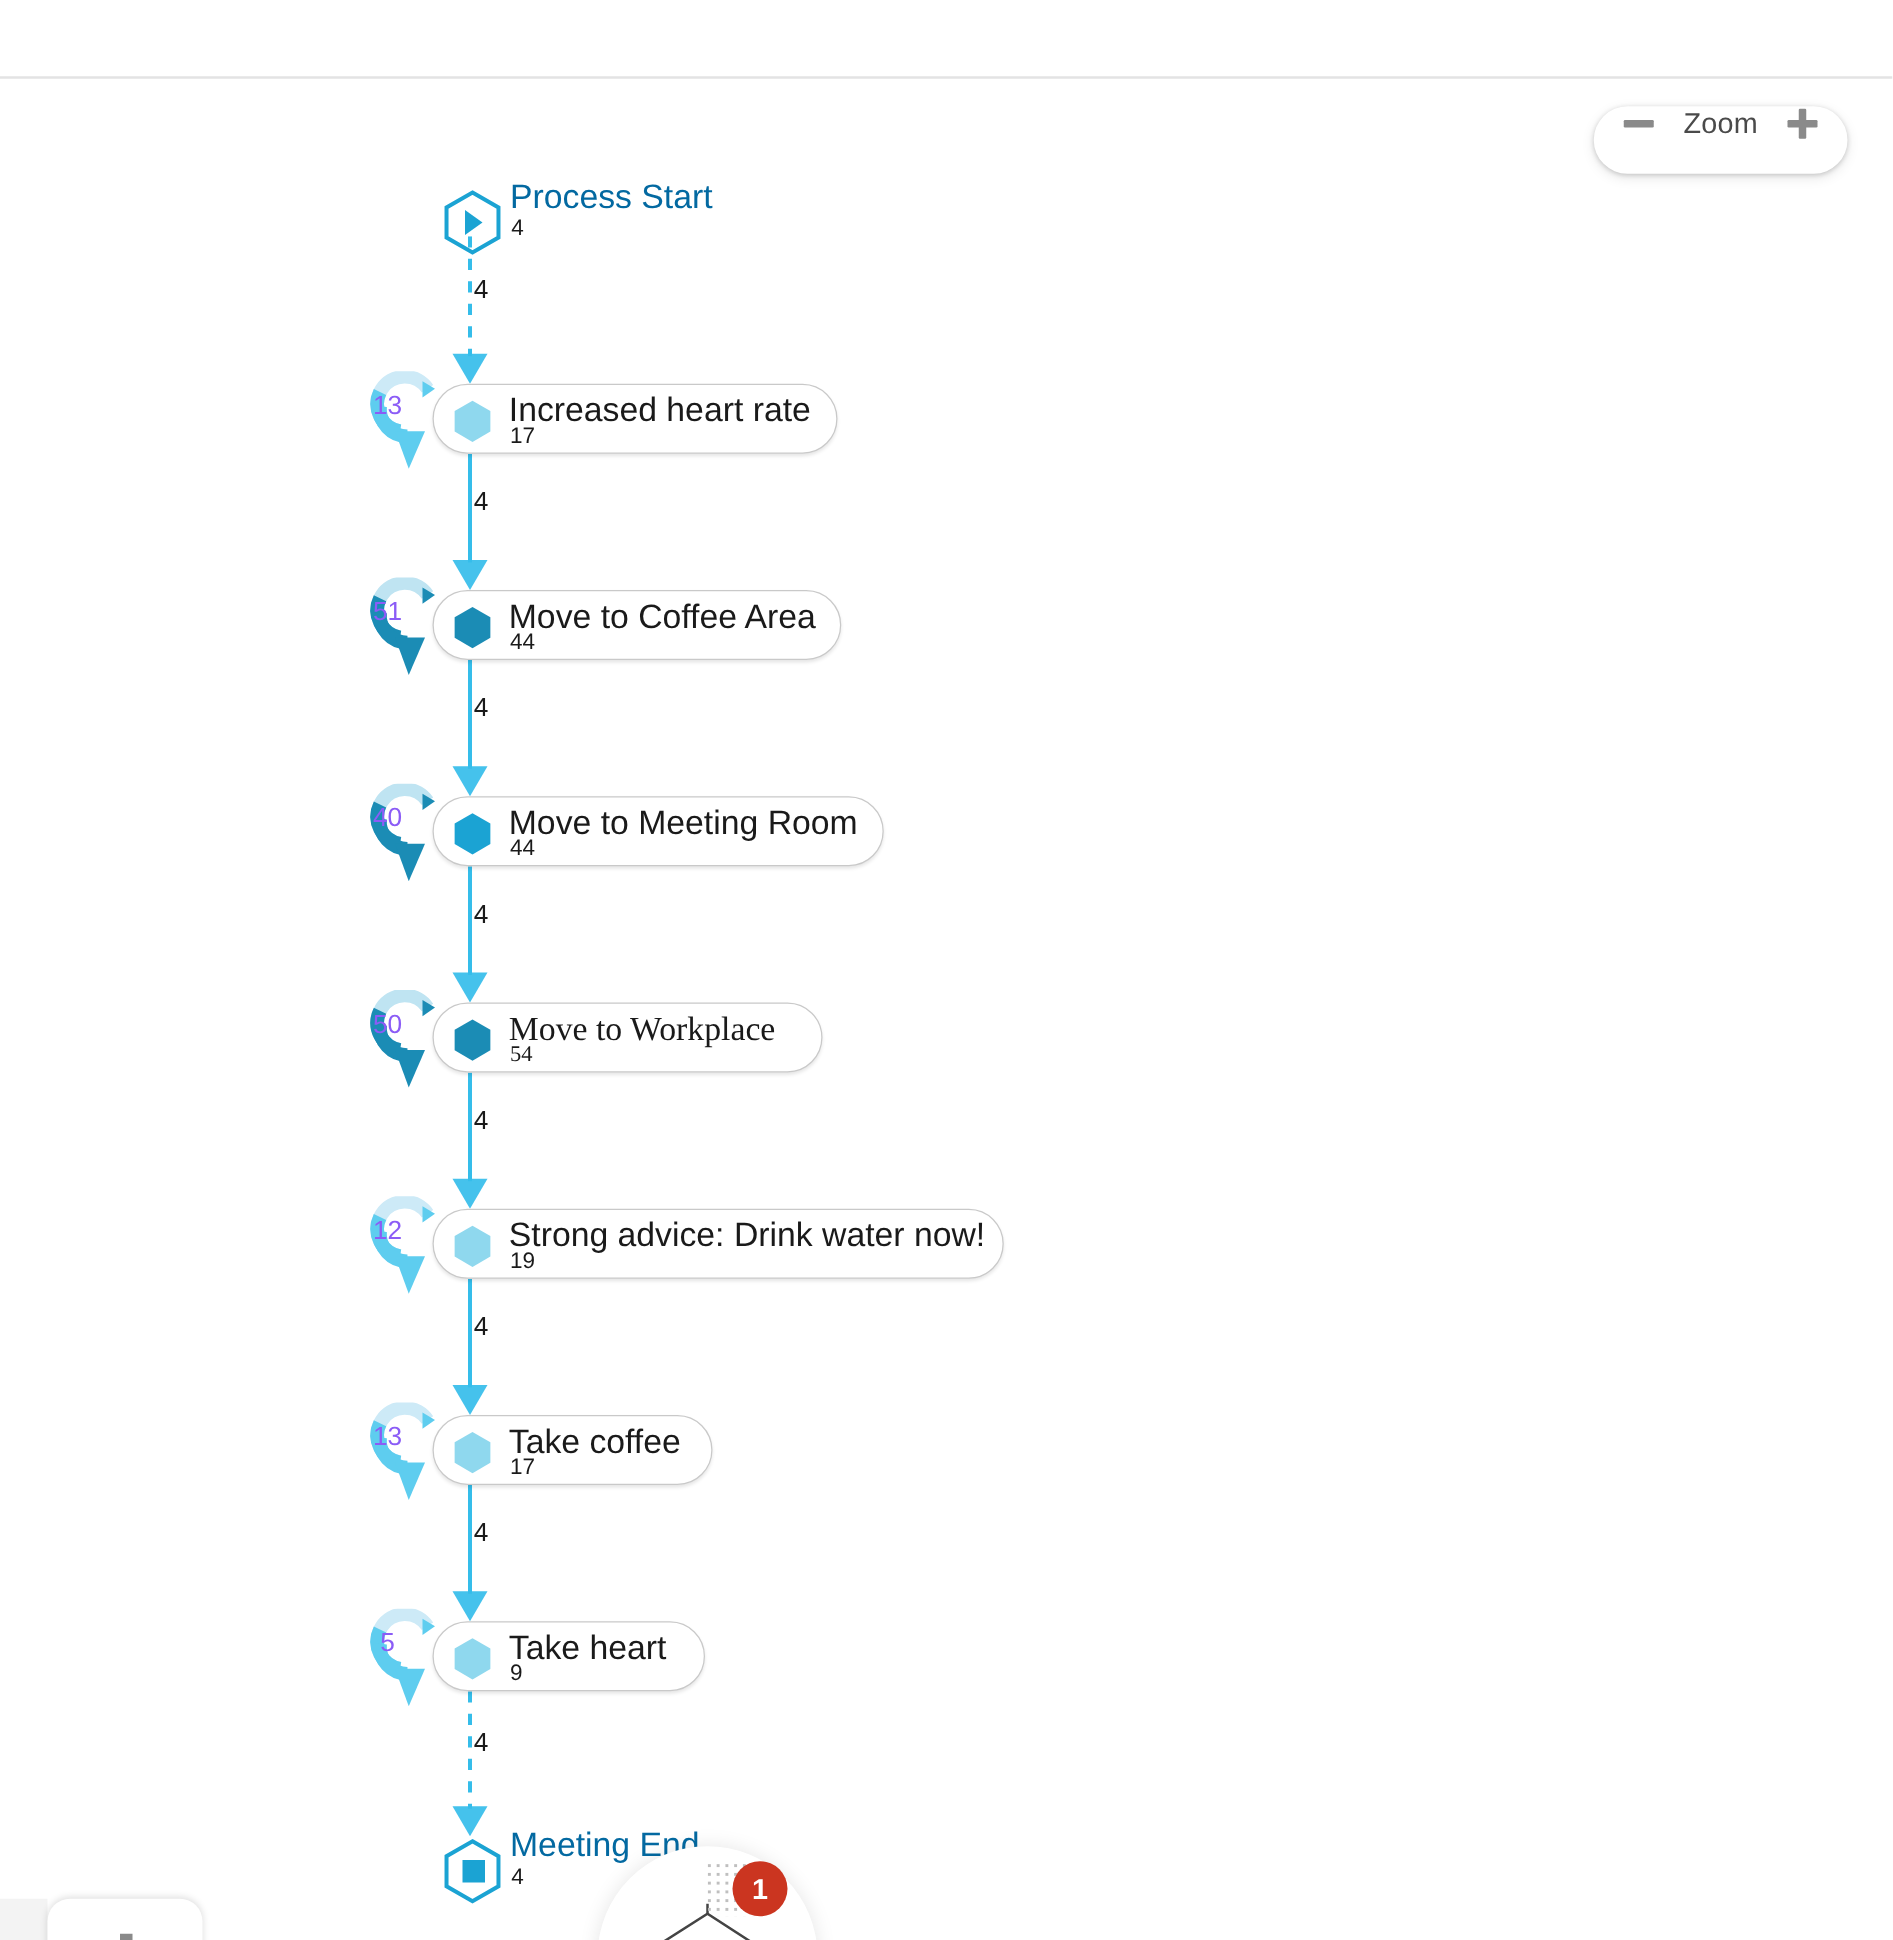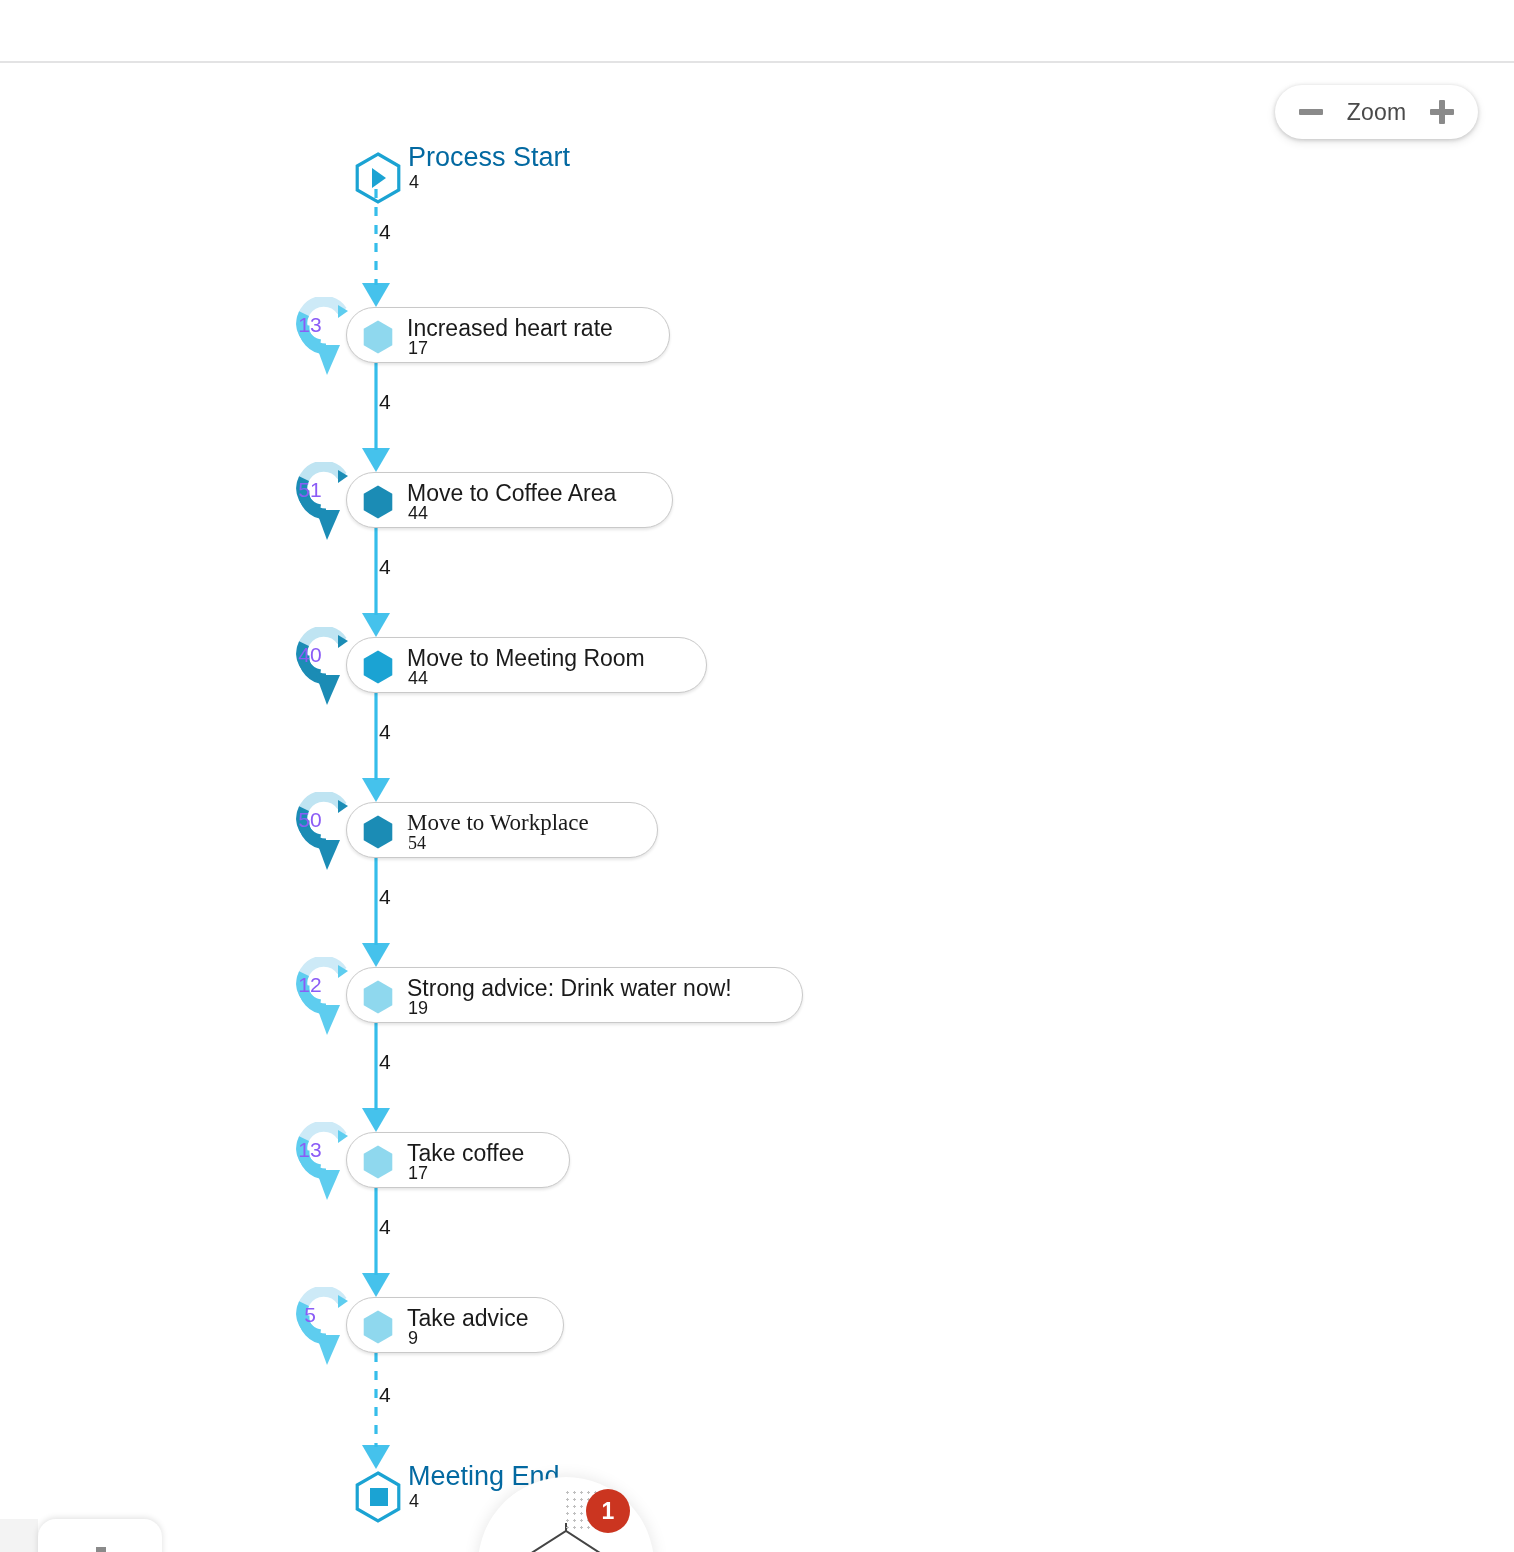--- a/index.html
+++ b/index.html
@@ -14,21 +14,21 @@
   #topbar{
     position:absolute;left:0;top:0;width:1514px;height:61px;
     background:#ffffff;border-bottom:2px solid #e3e3e4;
   }
   
   #zoom-control{
     position:absolute;right:36px;top:85px;
     height:54px;width:203px;
     background:#ffffff;border-radius:27px;
     box-shadow:0 1px 4px rgba(0,0,0,.18), 0 3px 10px rgba(0,0,0,.10);
-    display:flex;align-items:center;justify-content:space-between;
+    display:flex;align-items:flex-start;justify-content:space-between;
     padding:0 22px;box-sizing:border-box;
   }
   #zoom-control .zlabel{
     font-size:23px;color:#4a4a4a;letter-spacing:.2px;
   }
   .zbtn{width:28px;height:28px;position:relative;cursor:pointer;}
   .zbtn .bar-h{position:absolute;left:2px;top:11px;width:24px;height:6px;background:#8a8a8a;border-radius:1px;}
   .zbtn .bar-v{position:absolute;left:11px;top:2px;width:6px;height:24px;background:#8a8a8a;border-radius:1px;}
 
   
@@ -48,21 +48,21 @@
   .pill{
     position:absolute;
     height:56px;border:1px solid #c9c9c9;border-radius:28px;
     background:#ffffff;
     box-shadow:0 2px 3px rgba(0,0,0,.10);
     box-sizing:border-box;
   }
   .pill .hex{position:absolute;left:14px;top:12px;}
   .pill .plabel{
     position:absolute;left:60px;top:1px;white-space:nowrap;
-    font-size:23px;color:#1a1a1a;line-height:38px;
+    font-size:27px;color:#1a1a1a;line-height:38px;
   }
   .pill .pcount{
     position:absolute;left:61px;top:31px;
     font-size:18px;color:#1a1a1a;line-height:18px;
   }
   
   .selfloop{position:absolute;}
   .selfloop .slnum{
     position:absolute;font-size:21px;color:#8b5cf6;
     text-align:center;width:40px;left:-2px;top:16px;
@@ -247,21 +247,21 @@
           <path d="M50 14 A22 22 0 1 0 28 48" fill="none" stroke="#cdeaf7" stroke-width="11"></path>
           <path d="M50 14 A22 22 0 1 0 28 48" fill="none" stroke="#5ecdef" stroke-width="11" stroke-dasharray="62 200" stroke-dashoffset="-46"></path>
           <path d="M12 28 A22 22 0 0 0 34 52" fill="none" stroke="#5ecdef" stroke-width="11"></path>
           <path d="M24 48 L48 48 L35 78 Z" fill="#5ecdef"></path>
           <path d="M46 8 L56 14 L46 21 Z" fill="#5ecdef"></path>
         </svg><span class="slnum">5</span></div>
       <div class="pill" style="left: 346px; top: 1236px; width: 218px;">
         <svg class="hex" width="34" height="34">
           <path d="M17.00,0.50 L31.29,8.75 L31.29,25.25 L17.00,33.50 L2.71,25.25 L2.71,8.75 Z" fill="#8fd8ee"></path>
         </svg>
-        <span class="plabel">Take advice</span>
+        <span class="plabel">Take heart</span>
         <span class="pcount">9</span>
       </div>
       <div class="terminal" style="left: 352px; top: 1408px; width: 300px; height: 56px;"><svg width="52" height="56">
           <path d="M26.00,4.00 L46.78,16.00 L46.78,40.00 L26.00,52.00 L5.22,40.00 L5.22,16.00 Z" fill="none" stroke="#1ba3d3" stroke-width="3.2"></path>
           <rect x="18" y="19" width="18" height="18" fill="#1ba3d3"></rect>
         </svg><span class="tlabel">Meeting End</span><span class="tcount">4</span></div>
     </div>
 </div>
 
 <div id="overlay-widget">

